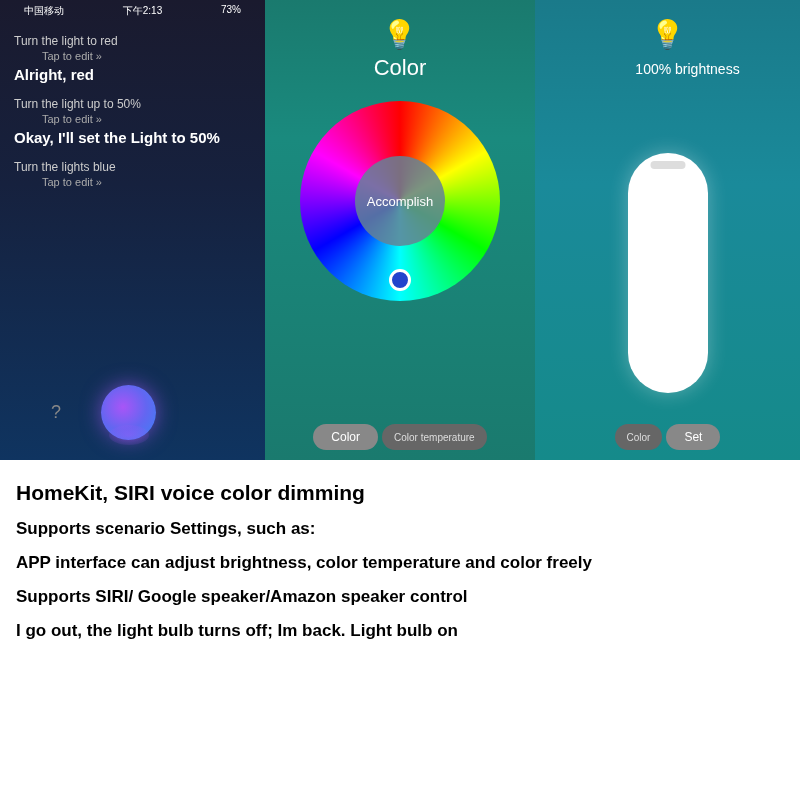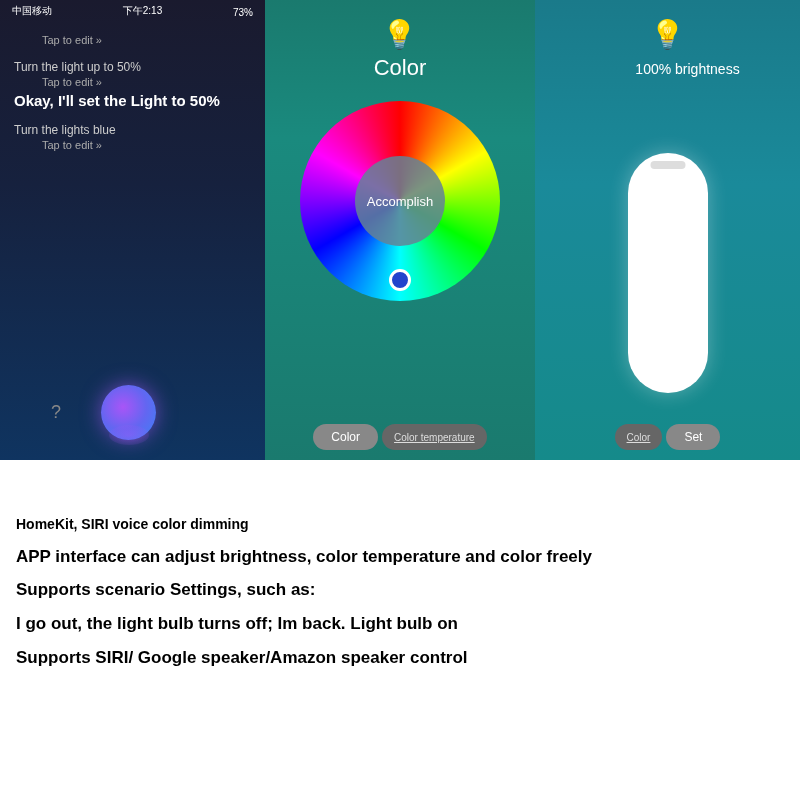--- a/index.html
+++ b/index.html
@@ -24,22 +24,22 @@
       height: 460px;
       background: linear-gradient(180deg, #1a1a2e 0%, #16213e 40%, #0f3460 100%);
       position: relative;
       overflow: hidden;
       flex-shrink: 0;
     }
 
     .status-bar {
       display: flex;
       justify-content: space-between;
-      align-items: flex-end;
-      padding: 4px 12px;
+      align-items: flex-start;
+      padding: 4px 24px;
       font-size: 10px;
       color: #fff;
     }
 
     .siri-conversation {
       padding: 12px 14px;
     }
 
     .siri-message {
       margin-bottom: 14px;
@@ -211,21 +211,20 @@
     .tab-btn-active {
       background: #888;
       color: #fff;
     }
 
     .tab-btn-inactive {
       background: #666;
       color: #ddd;
       font-size: 10px;
       padding: 6px 12px;
-      text-decoration: underline;
     }
 
     
     .panel-brightness {
       width: 265px;
       height: 460px;
       background: linear-gradient(180deg, #1a7a8a 0%, #1a8a9a 40%, #158a8a 100%);
       flex-shrink: 0;
       display: flex;
       flex-direction: column;
@@ -294,40 +293,41 @@
 
     .feature-text {
       font-size: 17px;
       font-weight: bold;
       color: #000;
       margin-bottom: 10px;
       line-height: 1.4;
     }
 
     .feature-text-lg {
-      font-size: 14px;
-      margin-top: 37px;
+      font-size: 21px;
     }
   </style>
 </head>
 <body>
 
 <div class="screenshots-row">
 
   <div class="panel-siri">
     <div class="status-bar">
       <span>中国移动</span>
       <span>下午2:13</span>
       <span>73%</span>
     </div>
 
     <div class="siri-conversation">
 
       <div class="siri-message">
+        <div class="siri-command">Turn the light to red</div>
         <div class="siri-tap">Tap to edit »</div>
+        <div class="siri-response">Alright, red</div>
       </div>
 
       <div class="siri-message">
         <div class="siri-command">Turn the light up to 50%</div>
         <div class="siri-tap">Tap to edit »</div>
         <div class="siri-response">Okay, I'll set the Light to 50%</div>
       </div>
 
       <div class="siri-message">
         <div class="siri-command">Turn the lights blue</div>
@@ -376,17 +376,17 @@
     <div class="panel-brightness-tabs">
       <button class="tab-btn tab-btn-inactive">Color</button>
       <button class="tab-btn tab-btn-active">Set</button>
     </div>
   </div>
 
 </div>
 
 <div class="text-section">
   <p class="feature-text feature-text-lg">HomeKit, SIRI voice color dimming</p>
+  <p class="feature-text">Supports scenario Settings, such as:</p>
   <p class="feature-text">APP interface can adjust brightness, color temperature and color freely</p>
-  <p class="feature-text">Supports scenario Settings, such as:</p>
+  <p class="feature-text">Supports SIRI/ Google speaker/Amazon speaker control</p>
   <p class="feature-text">I go out, the light bulb turns off; Im back. Light bulb on</p>
-  <p class="feature-text">Supports SIRI/ Google speaker/Amazon speaker control</p>
 </div>
 
 </body></html>

